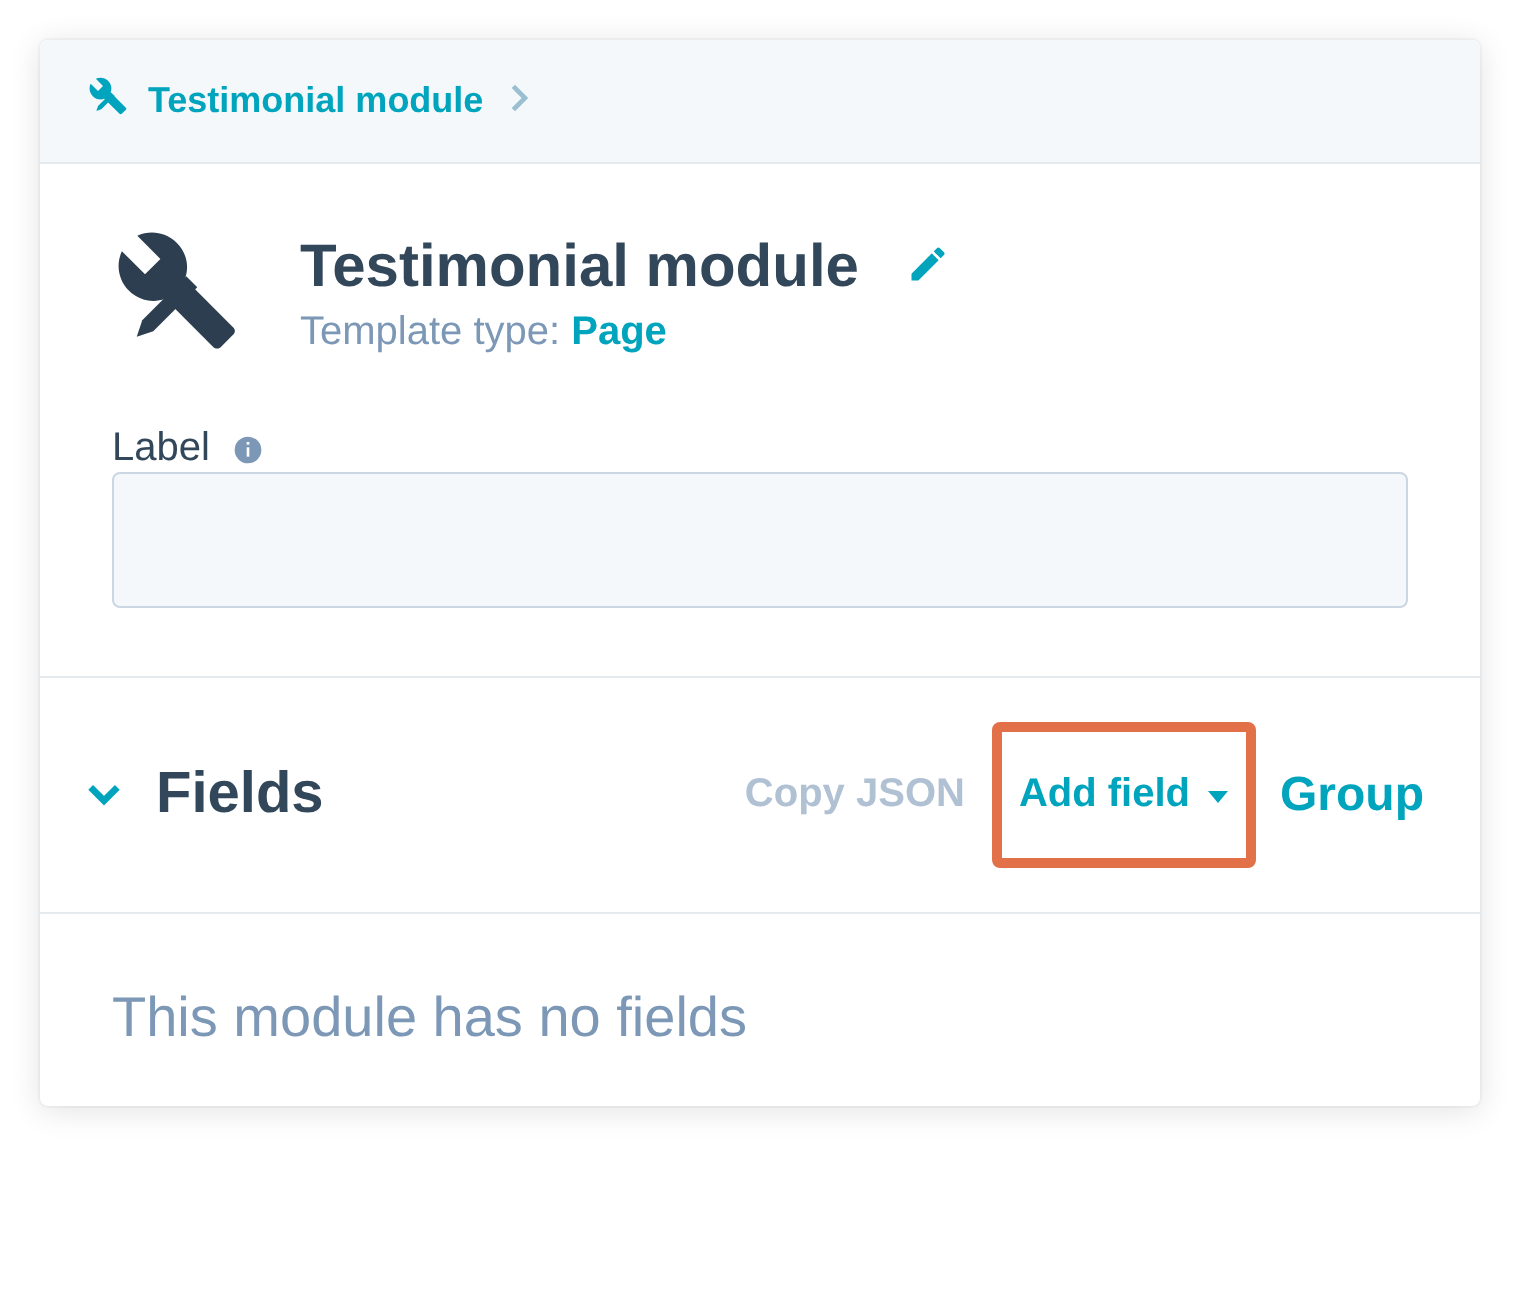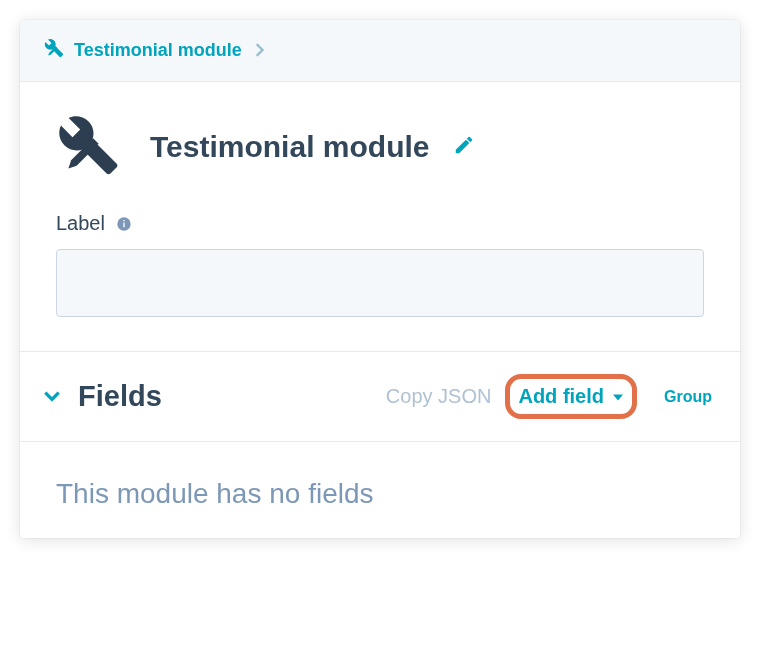--- a/index.html
+++ b/index.html
@@ -63,21 +63,21 @@
     }
     .pencil-icon { color: #00a4bd; cursor: pointer; }
     
     .label-section {
       padding: 18px 36px 34px 36px;
     }
     .label-row {
       display: flex;
       align-items: center;
       gap: 10px;
-      margin-bottom: 14px;
+      margin-bottom: 0;
     }
     .label-text {
       font-size: 20px;
       color: #33475b;
       font-weight: 500;
     }
     .info-icon {
       width: 18px; height: 18px;
       display: inline-flex;
       align-items: center;
@@ -111,46 +111,46 @@
       cursor: pointer;
     }
     .fields-title {
       font-size: 29px;
       font-weight: 700;
       color: #33475b;
       flex: 1;
     }
     .copy-json {
       font-size: 20px;
-      font-weight: 400;
+      font-weight: 700;
       color: #b0c1d4;
       margin-right: 14px;
       cursor: pointer;
     }
     .add-field-wrap {
       position: relative;
-      padding: 6px 8px;
+      padding: 20px 8px;
       border: 5px solid #e2714a;
-      border-radius: 16px;
-      margin-right: 27px;
+      border-radius: 4px;
+      margin-right: 12px;
     }
     .add-field {
       font-size: 20px;
       font-weight: 700;
       color: #00a4bd;
       display: flex;
       align-items: center;
       gap: 8px;
       cursor: pointer;
       background: transparent;
       border: none;
     }
     .add-field .dd { color: #00a4bd; font-size: 14px; }
     .group-link {
-      font-size: 16px;
+      font-size: 24px;
       font-weight: 700;
       color: #00a4bd;
       cursor: pointer;
     }
     
     .empty-state {
       padding: 36px 36px 28px 36px;
       font-size: 28px;
       color: #7c98b6;
       font-weight: 500;
@@ -187,20 +187,23 @@
       </svg>
     </span>
     <div class="title-block">
       <div class="title-row">
         <div class="module-title">Testimonial module</div>
         <span class="pencil-icon">
           <svg width="22" height="22" viewBox="0 0 24 24" fill="currentColor">
             <path d="M3 17.25V21h3.75L17.81 9.94l-3.75-3.75L3 17.25zM20.71 7.04a1 1 0 0 0 0-1.41l-2.34-2.34a1 1 0 0 0-1.41 0l-1.83 1.83 3.75 3.75 1.83-1.83z"></path>
           </svg>
         </span>
+      </div>
+      <div class="subtitle">
+        <span>Template type: </span><span class="templ-link">Page</span>
       </div>
     </div>
   </div>
 
   <div class="label-section">
     <div class="label-row">
       <span class="label-text">Label</span>
       <span class="info-icon">
         <svg width="16" height="16" viewBox="0 0 24 24" fill="currentColor">
           <circle cx="12" cy="12" r="10"></circle>

